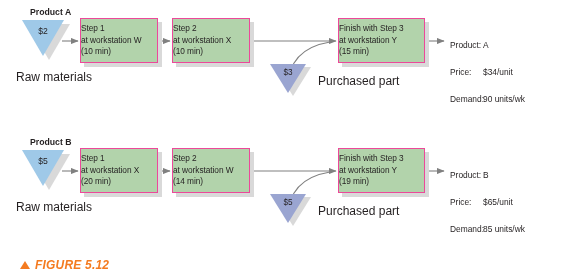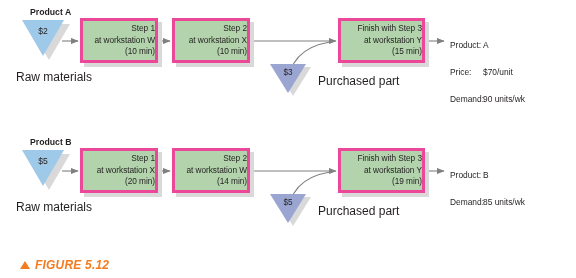--- a/index.html
+++ b/index.html
@@ -29,24 +29,24 @@
     width: 576px;
     height: 278px;
     pointer-events: none;
   }
 
   
   .proc-box {
     position: absolute;
     box-sizing: border-box;
     background: #b2d3ab;
-    border: 3px solid #ec4899;
+    border: 1px solid #ec4899;
     display: flex;
     flex-direction: column;
-    align-items: flex-end;
+    align-items: flex-start;
     justify-content: center;
     font-size: 8.3px;
     line-height: 11.4px;
     color: #231f20;
     text-align: center;
     letter-spacing: -0.05px;
   }
   .proc-box .ln { display: block; white-space: nowrap; }
 
   .box-shadow-pad {
@@ -214,21 +214,21 @@
     <div class="tri-body purple"></div>
     <div class="tri-label purple-lbl">$3</div>
   </div>
   <div class="txt" style="left:318px; top:76px;">Purchased part</div>
 
   <div class="spec" style="left:450px; top:24px;">
     <span class="row">
       <span class="k">Product:</span><span class="v">A</span>
     </span>
     <span class="row">
-      <span class="k">Price:</span><span class="v">$70/unit</span>
+      <span class="k">Price:</span><span class="v">$34/unit</span>
     </span>
     <span class="row">
       <span class="k">Demand:</span><span class="v">90 units/wk</span>
     </span>
   </div>
 
   <div class="txt bold" style="left:30px; top:137px;">Product B</div>
 
   <div class="tri-wrap" style="left:22px; top:150px; width:48px; height:42px;">
     <div class="tri-shadow"></div>
@@ -263,20 +263,23 @@
     <div class="tri-body purple"></div>
     <div class="tri-label purple-lbl">$5</div>
   </div>
   <div class="txt" style="left:318px; top:206px;">Purchased part</div>
 
   <div class="spec" style="left:450px; top:154px;">
     <span class="row">
       <span class="k">Product:</span><span class="v">B</span>
     </span>
     <span class="row">
+      <span class="k">Price:</span><span class="v">$65/unit</span>
+    </span>
+    <span class="row">
       <span class="k">Demand:</span><span class="v">85 units/wk</span>
     </span>
   </div>
 
   <div id="caption">
     <span class="cap-tri"></span>
     <span class="cap-text">FIGURE 5.12</span>
   </div>
 
 </div>

